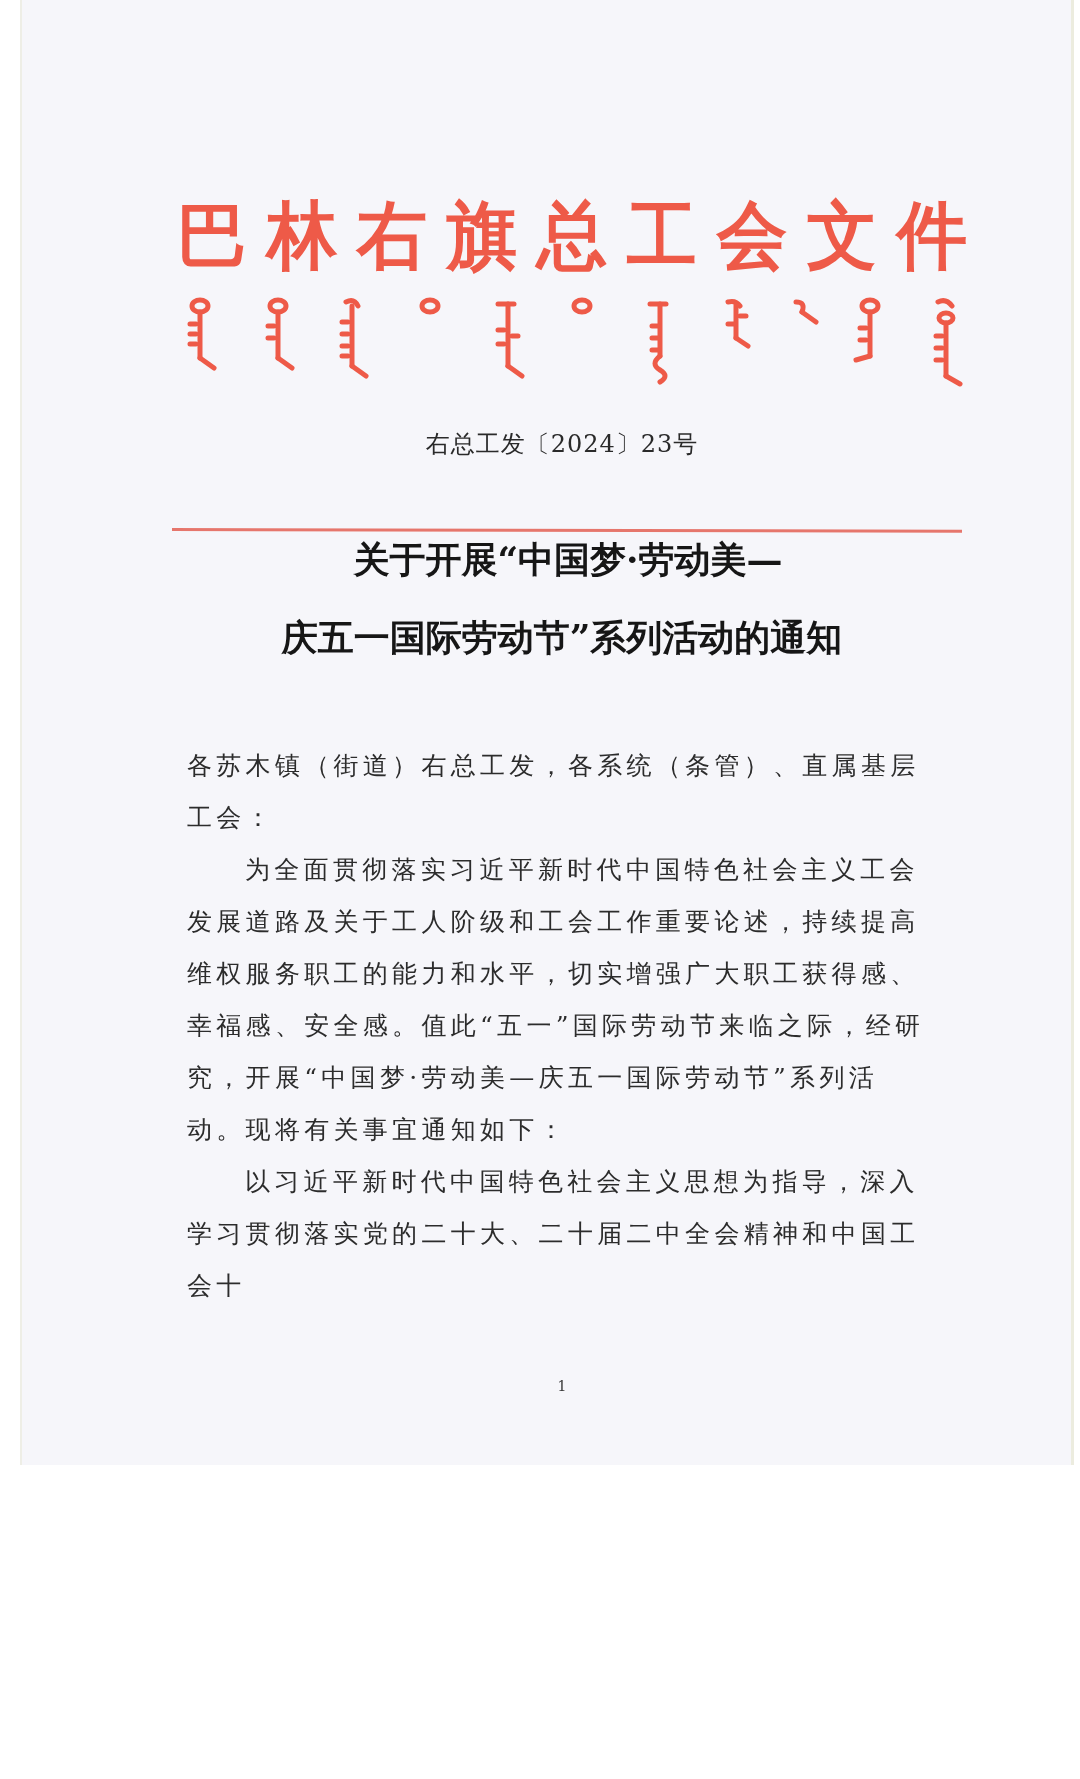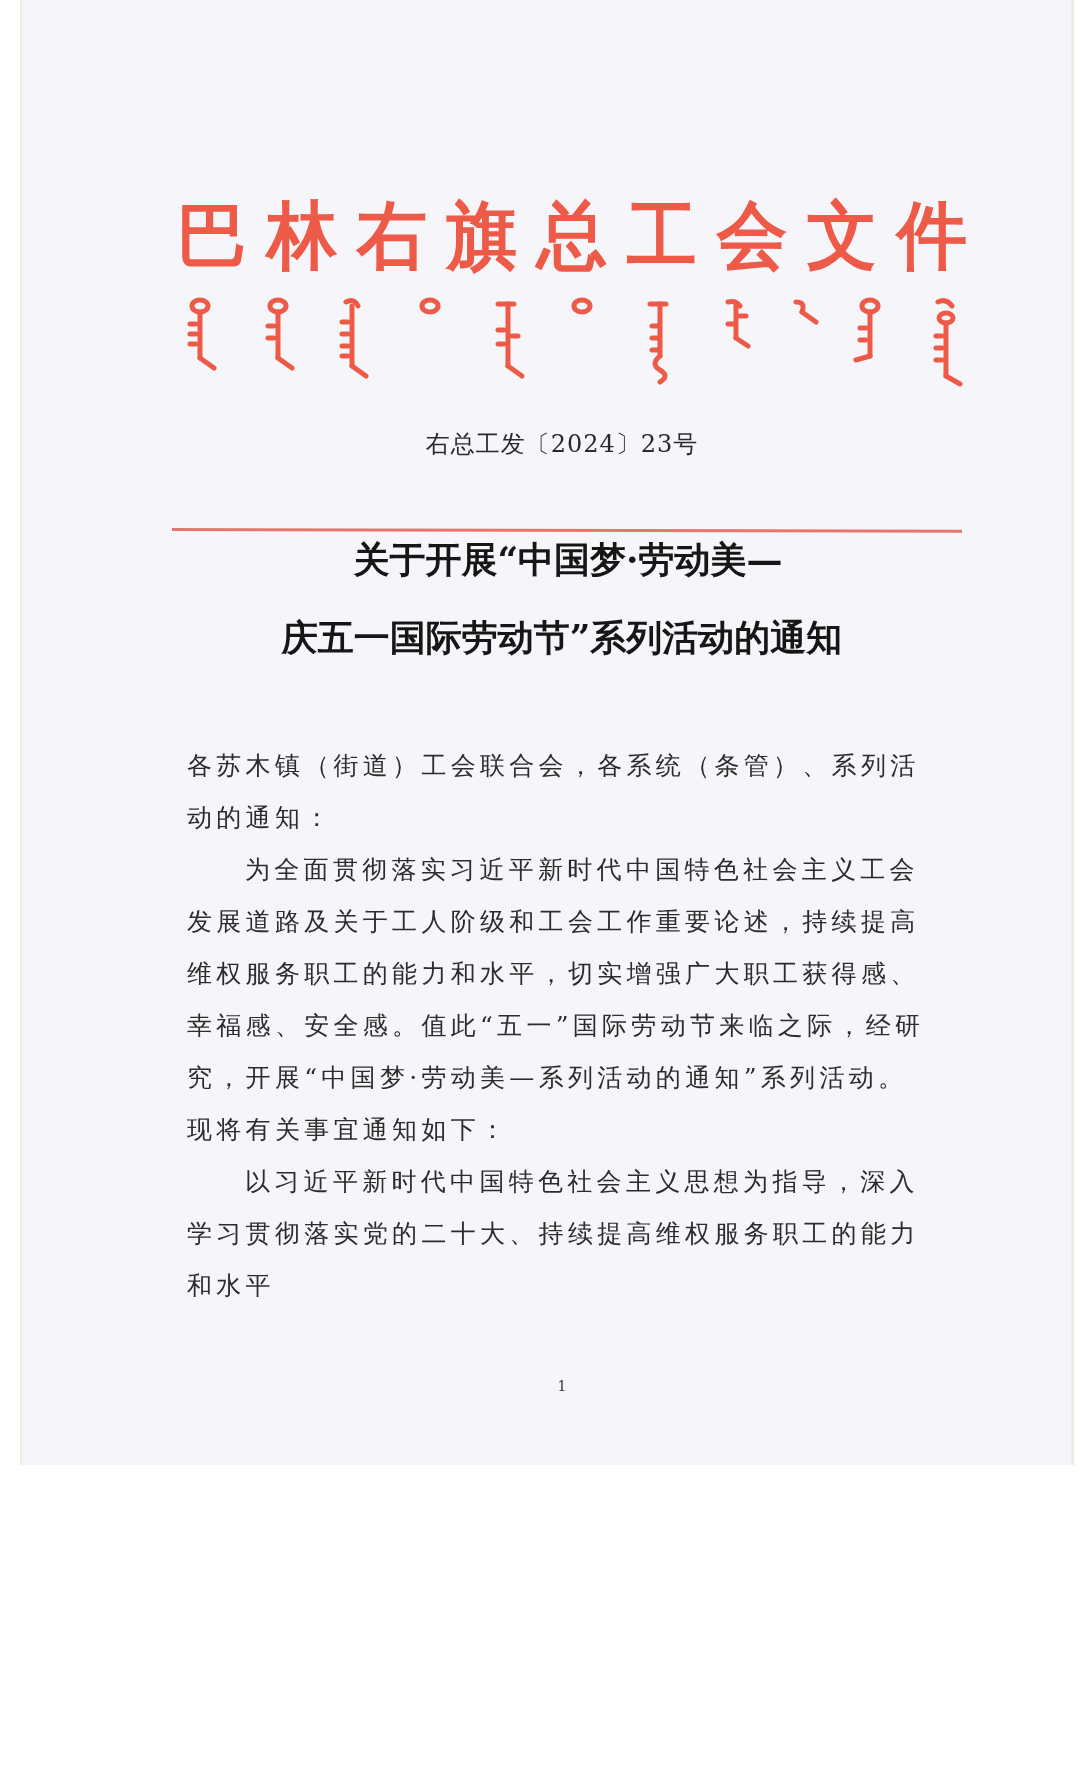--- a/index.html
+++ b/index.html
@@ -190,19 +190,19 @@
   </div>
 
   <div class="doc-number">右总工发〔2024〕23号</div>
 
   <div class="red-rule"></div>
 
   <div class="notice-title t1">关于开展“中国梦·劳动美—</div>
   <div class="notice-title t2">庆五一国际劳动节”系列活动的通知</div>
 
   <div class="body-text">
-    <p>各苏木镇（街道）工会联合会，各系统（条管）、系列活动的通知：</p>
-    <p class="indent">为全面贯彻落实习近平新时代中国特色社会主义工会发展道路及关于工人阶级和工会工作重要论述，持续提高维权服务职工的能力和水平，切实增强广大职工获得感、幸福感、安全感。值此“五一”国际劳动节来临之际，经研究，开展“中国梦·劳动美—系列活动的通知”系列活动。现将有关事宜通知如下：</p>
-    <p class="indent">以习近平新时代中国特色社会主义思想为指导，深入学习贯彻落实党的二十大、持续提高维权服务职工的能力和水平</p>
+    <p>各苏木镇（街道）右总工发，各系统（条管）、直属基层工会：</p>
+    <p class="indent">为全面贯彻落实习近平新时代中国特色社会主义工会发展道路及关于工人阶级和工会工作重要论述，持续提高维权服务职工的能力和水平，切实增强广大职工获得感、幸福感、安全感。值此“五一”国际劳动节来临之际，经研究，开展“中国梦·劳动美—庆五一国际劳动节”系列活动。现将有关事宜通知如下：</p>
+    <p class="indent">以习近平新时代中国特色社会主义思想为指导，深入学习贯彻落实党的二十大、二十届二中全会精神和中国工会十</p>
   </div>
 
   <div class="page-num">1</div>
 </div>
 
 </body></html>

